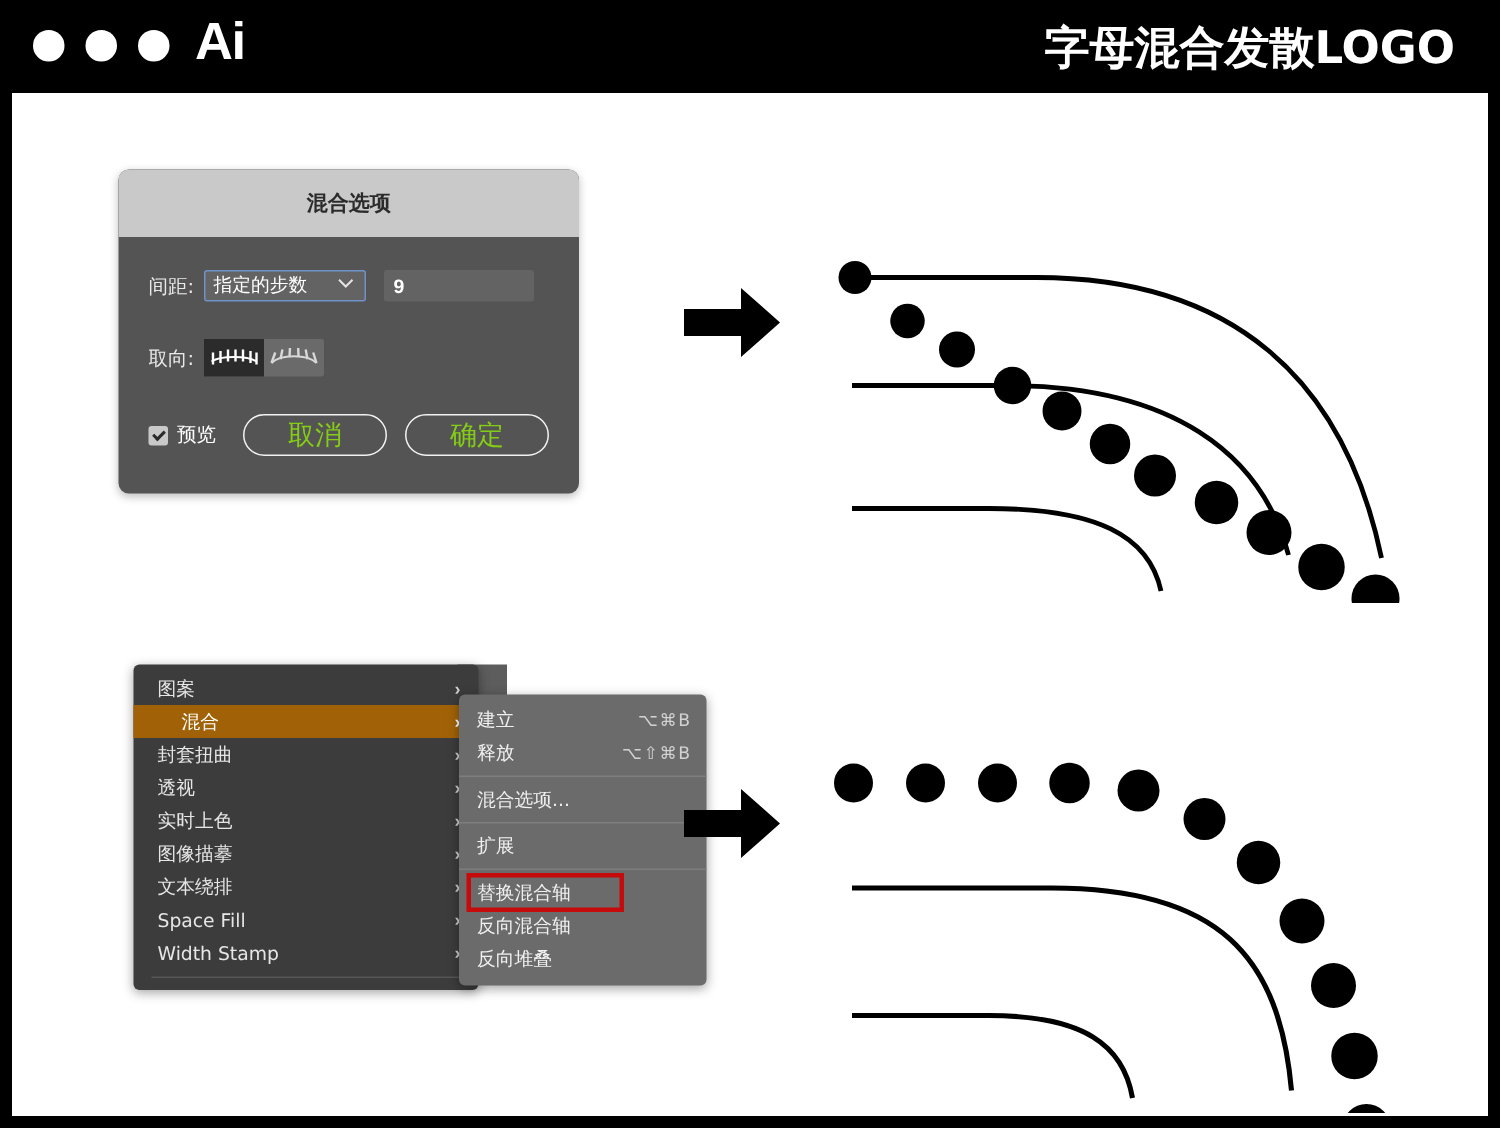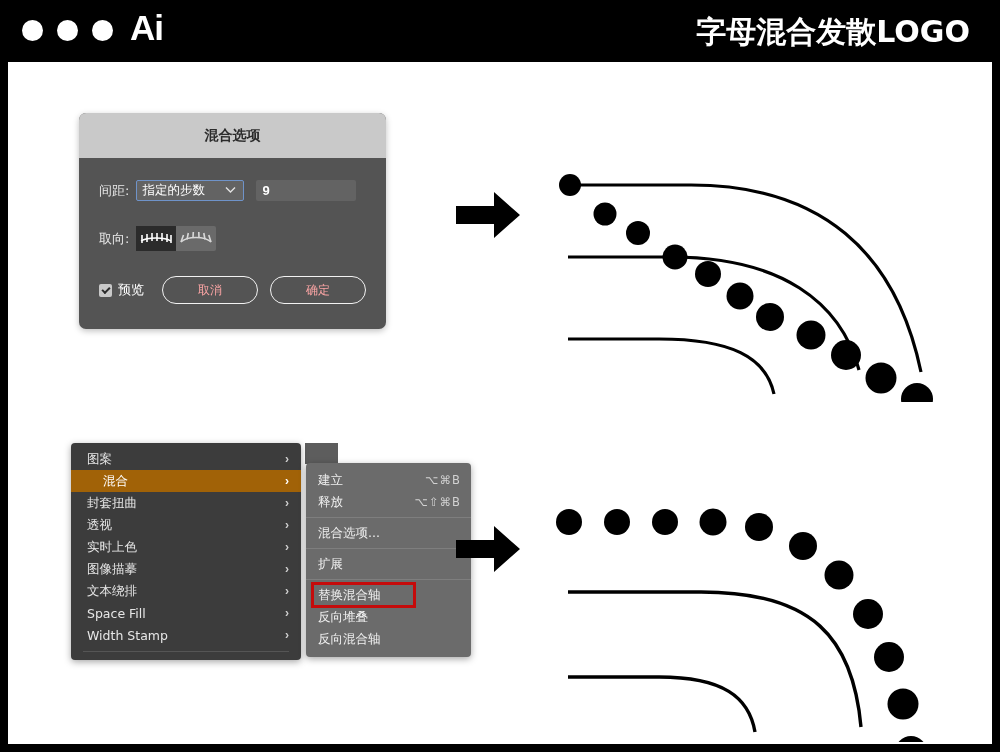--- a/index.html
+++ b/index.html
@@ -56,29 +56,29 @@
   .orient-btn{width:40px;height:25px;display:flex;align-items:center;justify-content:center;}
   .orient-btn.active{background:#2b2b2b;}
 
   .chk-wrap{display:flex;align-items:center;}
   .chk{width:13px;height:13px;background:#c9c9c9;border-radius:2px;position:relative;
        display:flex;align-items:center;justify-content:center;}
   .chk::after{content:"";position:absolute;width:6px;height:3px;border-left:2px solid #2b2b2b;
        border-bottom:2px solid #2b2b2b;transform:rotate(-45deg);top:3px;left:3px;}
   .chk-lbl{color:#ffffff;font-size:13px;margin-left:6px;
            font-family:"DejaVu Sans","Liberation Sans",sans-serif;}
-  .pill{height:26px;border:1.6px solid #f2f2f2;border-radius:14px;color:#fca5a5;font-size:12px;
+  .pill{height:26px;border:1.6px solid #f2f2f2;border-radius:14px;color:#84cc16;font-size:18px;
         display:flex;align-items:center;justify-content:center;
         font-family:"DejaVu Sans","Liberation Sans",sans-serif;}
   .pill-cancel{width:94px;margin-left:18px;}
   .pill-ok{width:94px;margin-left:12px;}
 
   
   .ctx-wrap{position:absolute;left:60px;top:378px;}
-  .ctx-main{position:absolute;left:3px;top:3px;width:230px;background:#3c3c3c;
+  .ctx-main{position:absolute;left:21px;top:3px;width:230px;background:#3c3c3c;
             border-radius:4px;box-shadow:0 2px 7px rgba(0,0,0,.35);padding:5px 0 6px 0;}
   .ctx-topstrip{position:absolute;left:237px;top:3px;width:33px;height:21px;background:#5d5d5d;}
   .mi{position:relative;height:22px;display:flex;align-items:center;padding:0 10px 0 16px;}
   .mi .mi-lbl{color:#e6e6e6;font-size:12.5px;font-family:"DejaVu Sans","Liberation Sans",sans-serif;
               white-space:nowrap;}
   .mi .mi-arrow{position:absolute;right:12px;color:#cfcfcf;font-size:12px;font-weight:bold;}
   .mi.sel{background:#a16207;padding-left:32px;}
   .mi.sel .mi-lbl,.mi.sel .mi-arrow{color:#fff;}
   .mi-sep{height:1px;background:#555;margin:5px 12px 2px 12px;}
 
@@ -239,24 +239,24 @@
         </div>
         <div class="si-sep"></div>
         <div class="si">
           <span class="si-lbl">扩展</span>
         </div>
         <div class="si-sep"></div>
         <div class="si hl">
           <span class="si-lbl">替换混合轴</span>
         </div>
         <div class="si">
+          <span class="si-lbl">反向混合轴</span>
+        </div>
+        <div class="si">
           <span class="si-lbl">反向堆叠</span>
-        </div>
-        <div class="si">
-          <span class="si-lbl">反向混合轴</span>
         </div>
       </div>
 
     </div>
 
     <div class="arrow" style="left:448px;top:128px;">
       <svg width="65" height="50" viewBox="0 0 65 50">
         <path d="M0 16 L38 16 L38 2 L64 25 L38 48 L38 34 L0 34 Z" fill="#000"></path>
       </svg>
     </div>

